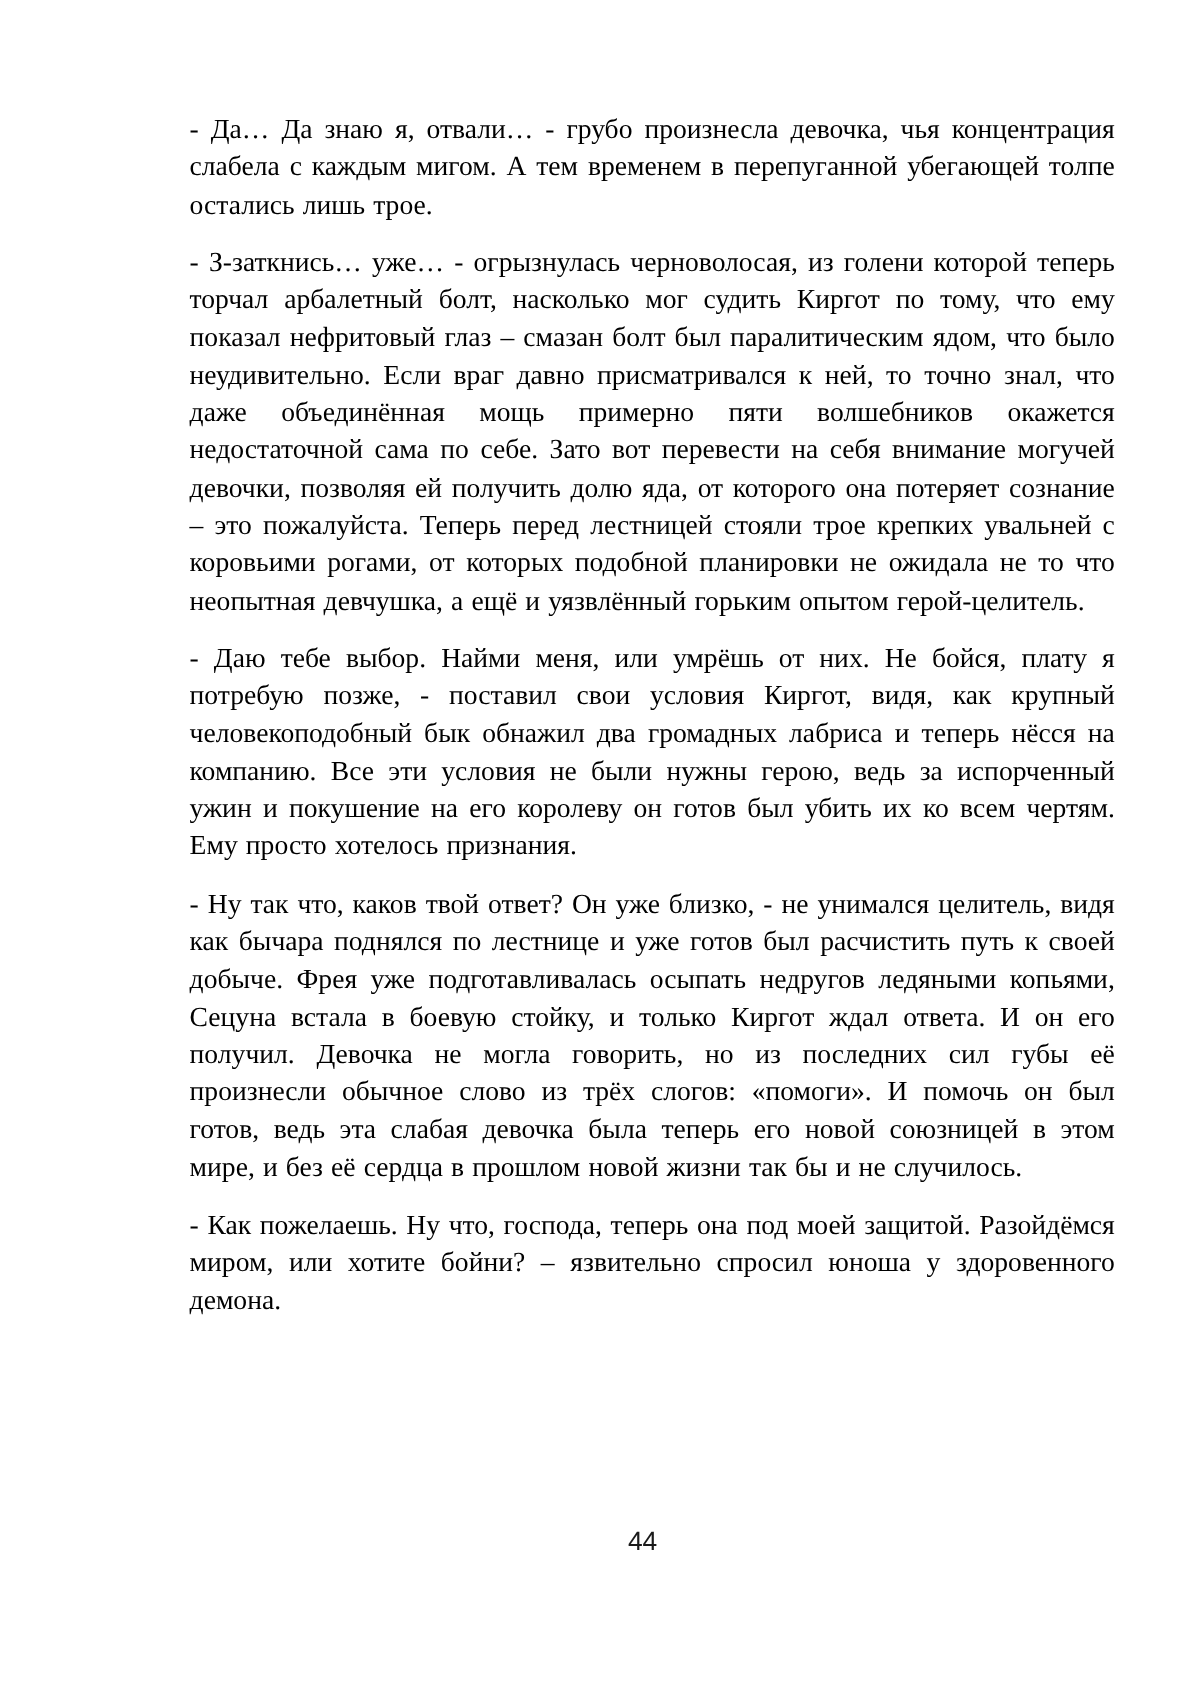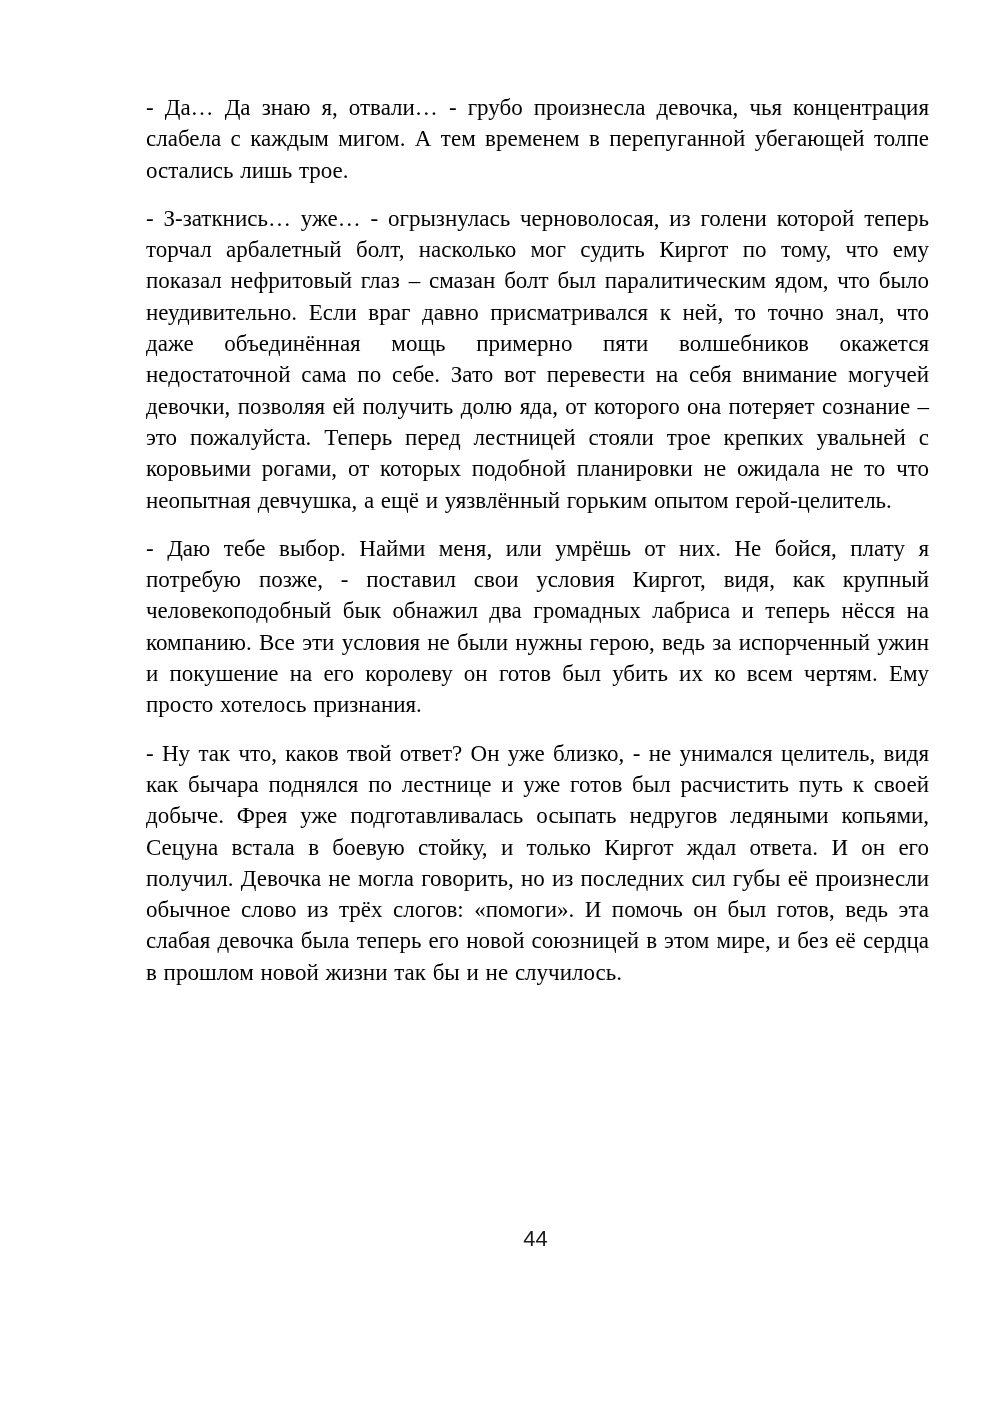--- a/index.html
+++ b/index.html
@@ -19,47 +19,48 @@
     position: absolute;
     inset: 0;
     box-sizing: border-box;
     padding: 92px 71px 0 142px;
     background: #ffffff;
   }
   .text-block {
     width: 787px;
   }
   .para {
-    margin: 0 0 17px 4px;
+    margin: 0 0 17px 16px;
     font-size: 23px;
     line-height: 31.3px;
     text-align: justify;
     text-align-last: left;
     word-spacing: 1px;
   }
   .page-footer {
     position: absolute;
     left: 142px;
-    top: 1226px;
+    top: 1272px;
     width: 787px;
     text-align: center;
   }
   .page-number {
     font-family: "Liberation Sans", sans-serif;
     font-size: 22px;
     line-height: 26px;
     color: #1a1a1a;
   }
 </style>
 </head>
 <body>
 
 <div class="page">
   <div class="text-block">
     <p class="para">- Да… Да знаю я, отвали… - грубо произнесла девочка, чья концентрация слабела с каждым мигом. А тем временем в перепуганной убегающей толпе остались лишь трое.</p>
     <p class="para">- З-заткнись… уже… - огрызнулась черноволосая, из голени которой теперь торчал арбалетный болт, насколько мог судить Киргот по тому, что ему показал нефритовый глаз – смазан болт был паралитическим ядом, что было неудивительно. Если враг давно присматривался к ней, то точно знал, что даже объединённая мощь примерно пяти волшебников окажется недостаточной сама по себе. Зато вот перевести на себя внимание могучей девочки, позволяя ей получить долю яда, от которого она потеряет сознание – это пожалуйста. Теперь перед лестницей стояли трое крепких увальней с коровьими рогами, от которых подобной планировки не ожидала не то что неопытная девчушка, а ещё и уязвлённый горьким опытом герой-целитель.</p>
     <p class="para">- Даю тебе выбор. Найми меня, или умрёшь от них. Не бойся, плату я потребую позже, - поставил свои условия Киргот, видя, как крупный человекоподобный бык обнажил два громадных лабриса и теперь нёсся на компанию. Все эти условия не были нужны герою, ведь за испорченный ужин и покушение на его королеву он готов был убить их ко всем чертям. Ему просто хотелось признания.</p>
     <p class="para">- Ну так что, каков твой ответ? Он уже близко, - не унимался целитель, видя как бычара поднялся по лестнице и уже готов был расчистить путь к своей добыче. Фрея уже подготавливалась осыпать недругов ледяными копьями, Сецуна встала в боевую стойку, и только Киргот ждал ответа. И он его получил. Девочка не могла говорить, но из последних сил губы её произнесли обычное слово из трёх слогов: «помоги». И помочь он был готов, ведь эта слабая девочка была теперь его новой союзницей в этом мире, и без её сердца в прошлом новой жизни так бы и не случилось.</p>
+    <p class="para">- Как пожелаешь. Ну что, господа, теперь она под моей защитой. Разойдёмся миром, или хотите бойни? – язвительно спросил юноша у здоровенного демона.</p>
   </div>
   <div class="page-footer">
     <span class="page-number">44</span>
   </div>
 </div>
 
 </body></html>

